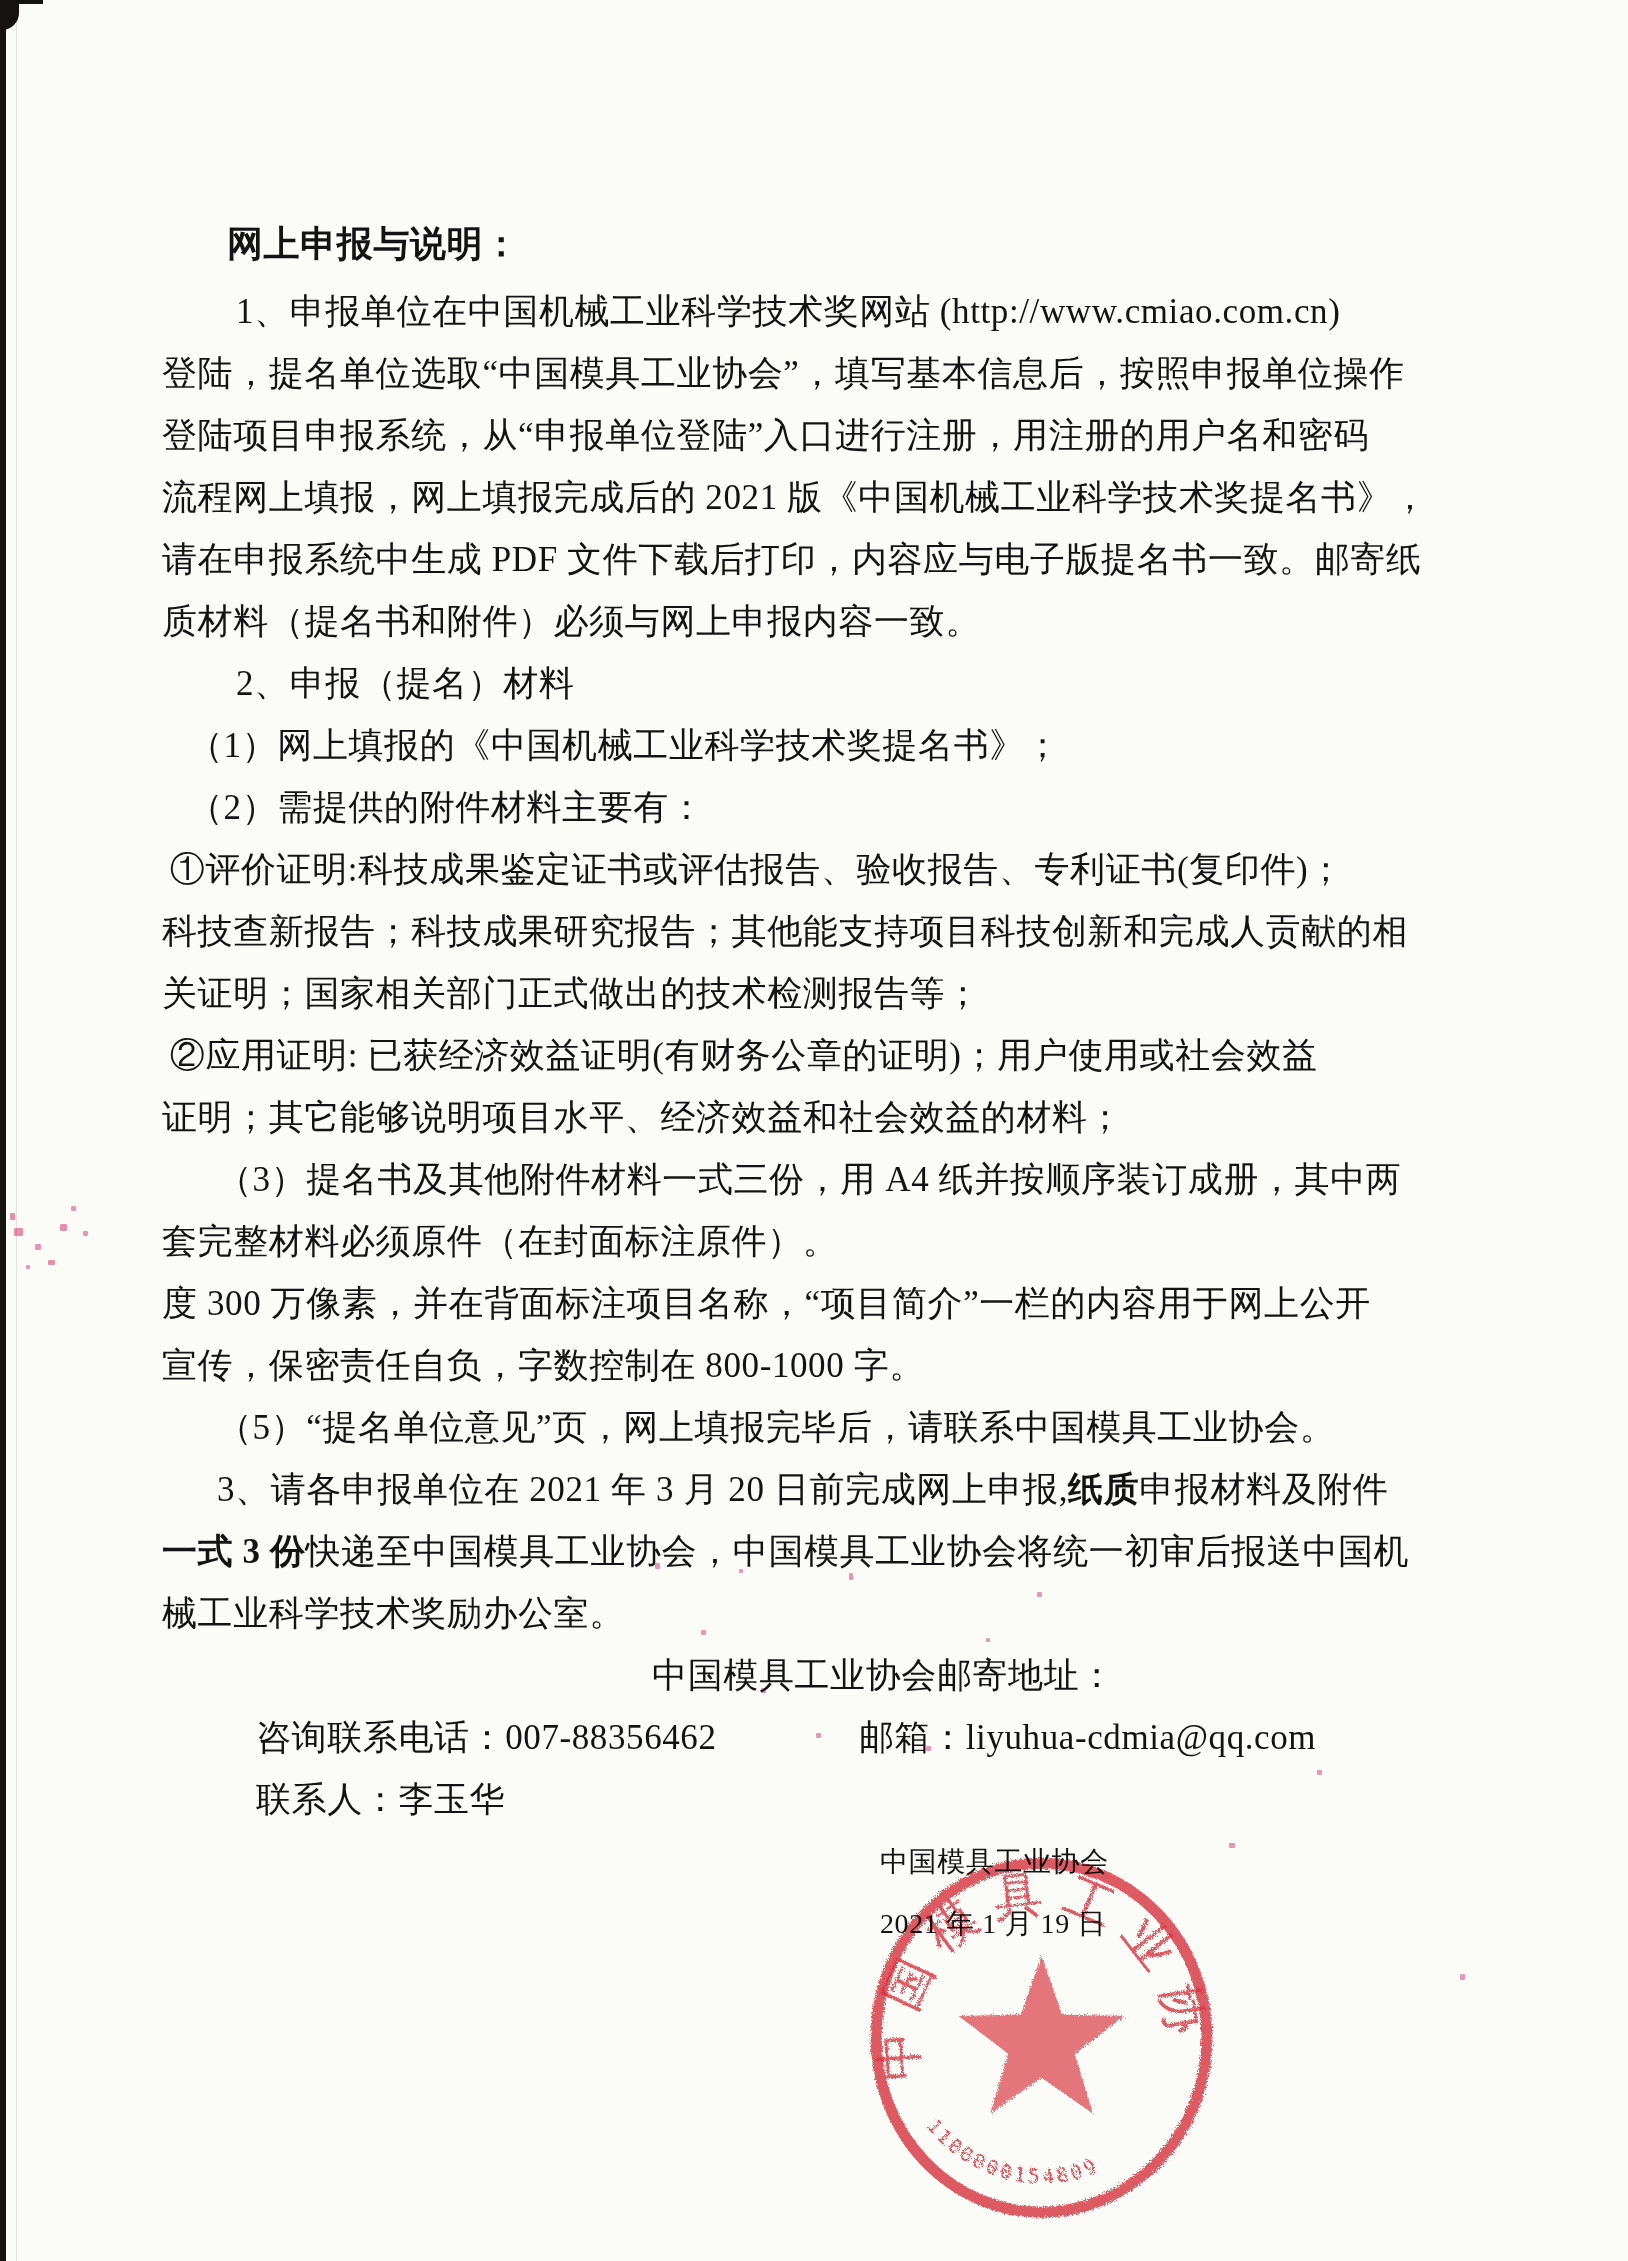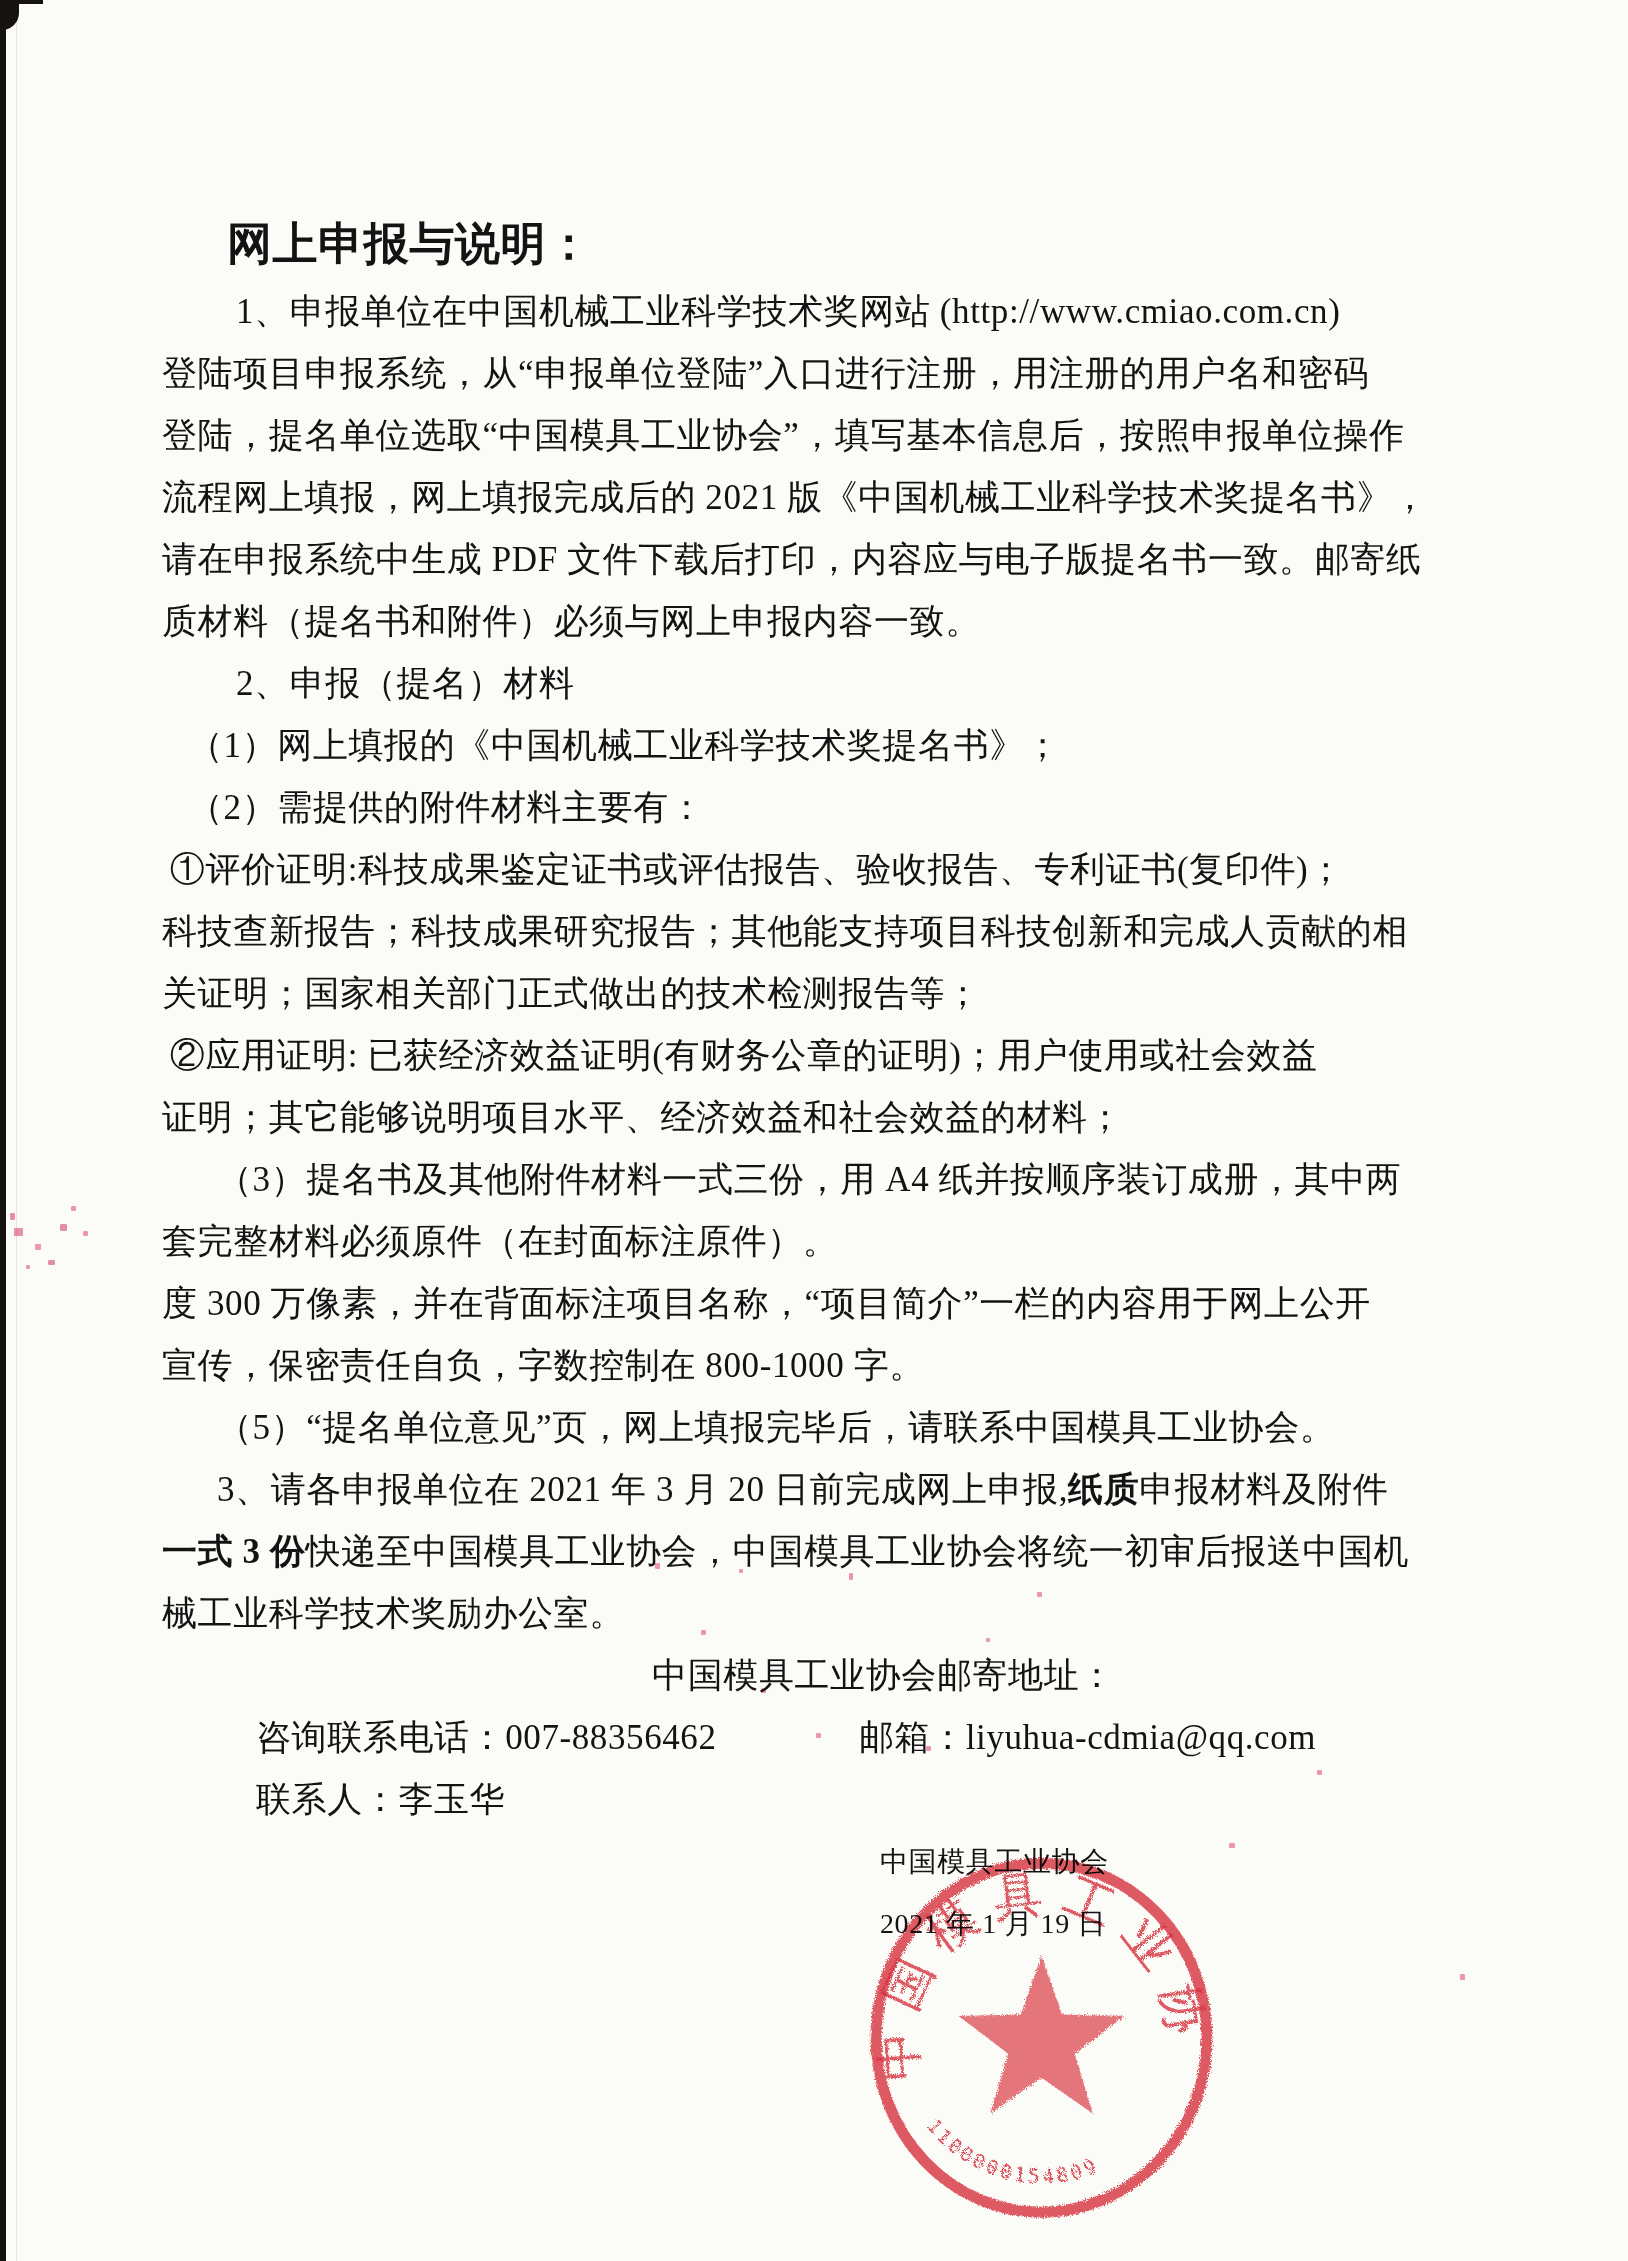--- a/index.html
+++ b/index.html
@@ -16,21 +16,21 @@
   .corner-blob{position:absolute;left:0;top:0;width:19.4px;height:30px;background:#151210;border-bottom-right-radius:17px;}
   
   .doc{
     position:absolute;left:162px;top:213px;width:1352px;z-index:2;
   }
   .line{
     height:62px;line-height:62px;font-size:35px;white-space:nowrap;
     letter-spacing:0.6px;
   }
   .line .b{font-weight:bold;}
-  .ind-title{padding-left:65px;font-weight:bold;font-size:45px;margin-bottom:5.8px;}
+  .ind-title{padding-left:65px;font-weight:bold;font-size:36px;margin-bottom:5.8px;}
   .ind-p{padding-left:74px;}
   .ind-c{padding-left:0;}
   .ind-s1{padding-left:26px;}
   .ind-o{padding-left:7.8px;}
   .ind-s2{padding-left:55px;}
   .ind-ct{padding-left:91px;text-align:center;}
   .ind-ct2{padding-left:94px;}
   .ind-sig{padding-left:718px;font-size:28px;}
   
   .seal{
@@ -86,22 +86,22 @@
 <div class="pk pk15"></div>
 <div class="pk pk16"></div>
 <div class="pk pk17"></div>
 <div class="pk pk18"></div>
 <div class="pk pk19"></div>
 <div class="pk pk20"></div>
 
 <div class="doc">
     <div class="line ind-title"><span class="b">网上申报与说明：</span></div>
     <div class="line ind-p"><span>1、申报单位在中国机械工业科学技术奖网站 (http://www.cmiao.com.cn)</span></div>
+    <div class="line ind-c"><span>登陆，提名单位选取“中国模具工业协会”，填写基本信息后，按照申报单位操作</span></div>
     <div class="line ind-c"><span>登陆项目申报系统，从“申报单位登陆”入口进行注册，用注册的用户名和密码</span></div>
-    <div class="line ind-c"><span>登陆，提名单位选取“中国模具工业协会”，填写基本信息后，按照申报单位操作</span></div>
     <div class="line ind-c"><span>流程网上填报，网上填报完成后的 2021 版《中国机械工业科学技术奖提名书》，</span></div>
     <div class="line ind-c"><span>请在申报系统中生成 PDF 文件下载后打印，内容应与电子版提名书一致。邮寄纸</span></div>
     <div class="line ind-c"><span>质材料（提名书和附件）必须与网上申报内容一致。</span></div>
     <div class="line ind-p"><span>2、申报（提名）材料</span></div>
     <div class="line ind-s1"><span>（1）网上填报的《中国机械工业科学技术奖提名书》；</span></div>
     <div class="line ind-s1"><span>（2）需提供的附件材料主要有：</span></div>
     <div class="line ind-o"><span>①评价证明:科技成果鉴定证书或评估报告、验收报告、专利证书(复印件)；</span></div>
     <div class="line ind-c"><span>科技查新报告；科技成果研究报告；其他能支持项目科技创新和完成人贡献的相</span></div>
     <div class="line ind-c"><span>关证明；国家相关部门正式做出的技术检测报告等；</span></div>
     <div class="line ind-o"><span>②应用证明: 已获经济效益证明(有财务公章的证明)；用户使用或社会效益</span></div>

